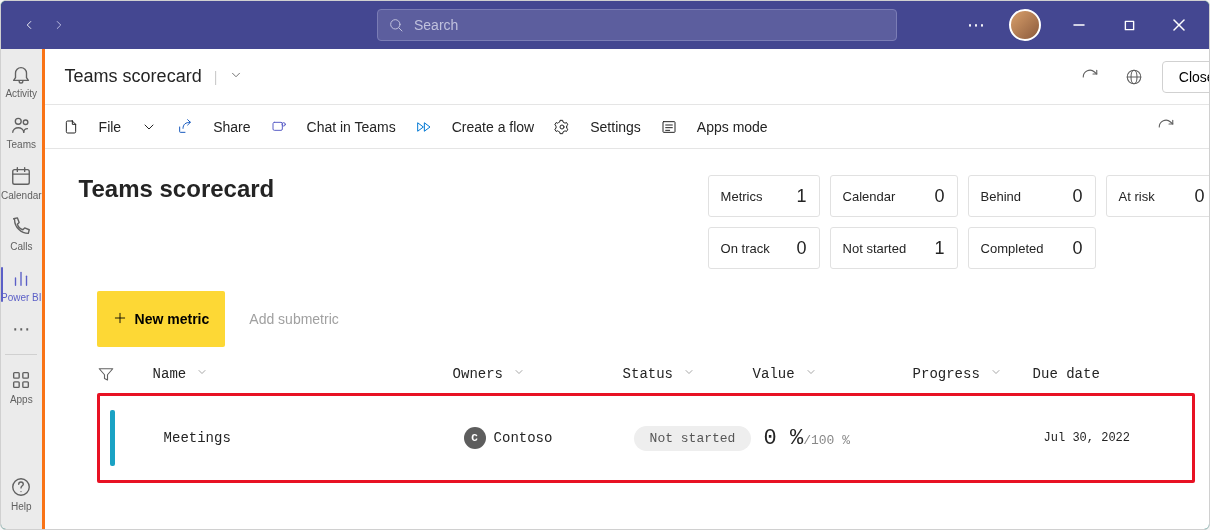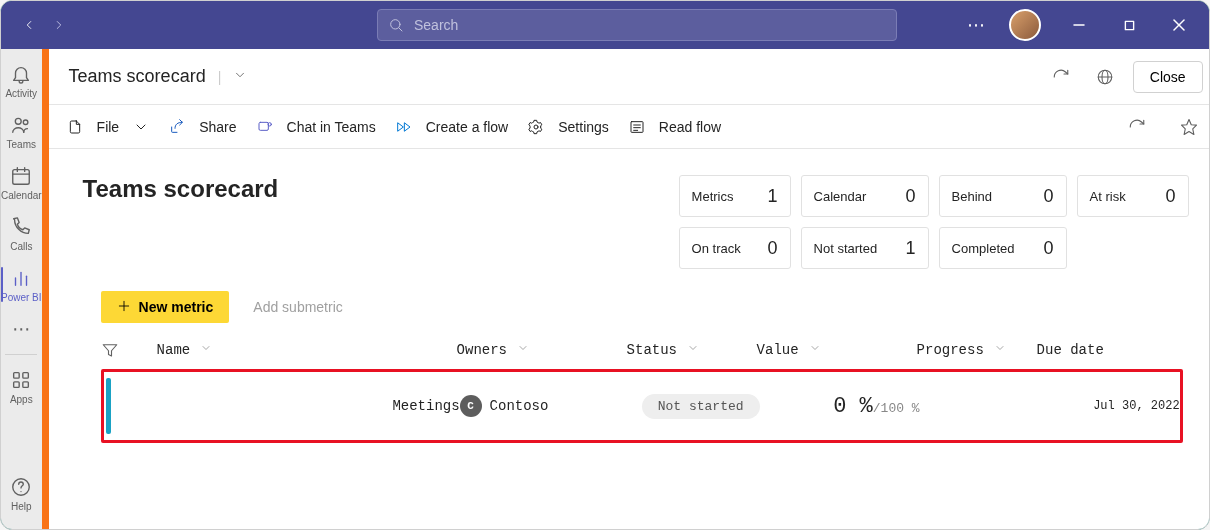--- a/index.html
+++ b/index.html
@@ -1,83 +1,83 @@
 <!DOCTYPE html>
 <html><head>
 <meta charset="utf-8">
 <style>
   * { box-sizing: border-box; }
   html, body { margin: 0; padding: 0; font-family: 'Segoe UI', -apple-system, BlinkMacSystemFont, sans-serif; font-size: 14px; color: #242424; background:#f5f5f5; }
-  .window { width:1210px; height:530px; background:#0f766e; position:relative; overflow:hidden; border-radius:12px; border:1px solid #d0d0d0;}
+  .window { width:1210px; height:530px; background:#0f766e; position:relative; overflow:hidden; border-radius:6px; border:1px solid #d0d0d0;}
   
   
   .titlebar { height:48px; background:#444791; display:flex; align-items:center; padding:0 8px; gap:4px;}
   .nav-arrows { display:flex; gap:2px; margin-left:6px;}
   .nav-btn { width:28px; height:28px; display:flex; align-items:center; justify-content:center; color:#c8c8e8; cursor:pointer; border-radius:4px;}
   .nav-btn.enabled { color:#fff;}
   .searchbox { flex:0 0 520px; margin-left:300px; height:32px; background:#5c5e9e; border:1px solid #7b7db5; border-radius:4px; display:flex; align-items:center; padding:0 10px; color:#c0c1dd;}
   .searchbox svg { width:16px; height:16px; margin-right:8px; stroke:#c0c1dd;}
   .searchbox input { background:transparent; border:none; outline:none; color:#fff; flex:1; font-size:14px;}
   .searchbox input::placeholder{color:#c0c1dd;}
   .title-spacer{flex:1;}
   .title-actions{display:flex; align-items:center; gap:6px;}
   .dots{color:#fff; font-size:18px; padding:0 8px; cursor:pointer;}
   .avatar{width:32px;height:32px;border-radius:50%;background:linear-gradient(135deg,#d9a06b 0%,#8b5a3c 100%);border:2px solid #fff;margin:0 10px;}
   .win-btn{width:44px;height:44px;display:flex;align-items:center;justify-content:center;color:#fff;cursor:pointer;}
   
   
   .body{display:flex;height:calc(100% - 48px);}
-  .rail{width:68px;background:#ebebeb;border-right:7px solid #f97316;display:flex;flex-direction:column;align-items:center;padding-top:6px;}
+  .rail{width:68px;background:#ebebeb;border-right:3px solid #f97316;display:flex;flex-direction:column;align-items:center;padding-top:6px;}
   .rail-item{width:100%;display:flex;flex-direction:column;align-items:center;padding:7px 0;cursor:pointer;color:#616161;gap:2px;position:relative;}
   .rail-item .ric{width:24px;height:24px;display:flex;align-items:center;justify-content:center;}
   .rail-item span{font-size:10px;}
   .rail-item.active{color:#5b5fc7;}
   .rail-item.active::before{content:"";position:absolute;left:0;top:8px;bottom:8px;width:2px;background:#5b5fc7;border-radius:2px;}
   .rail-sep{height:1px;width:32px;background:#d0d0d0;margin:6px 0;}
   .rail-bottom{margin-top:auto;margin-bottom:10px;display:flex;flex-direction:column;align-items:center;width:100%;justify-content:center;}
   
   
   .content{flex:1;display:flex;flex-direction:column;background:#fff;}
   .content-header{height:56px;border-bottom:1px solid #e5e5e5;display:flex;align-items:center;padding:0 20px;gap:12px;}
   .content-title{font-size:18px;font-weight:400;color:#242424;}
   .chev{color:#616161;}
   .ch-spacer{flex:1;}
   .ic-btn{width:32px;height:32px;display:flex;align-items:center;justify-content:center;color:#616161;cursor:pointer;border-radius:4px;}
   .close-btn{height:32px;padding:0 16px;border:1px solid #d1d1d1;background:#fff;border-radius:4px;cursor:pointer;font-size:14px;}
   
   
   .toolbar{height:44px;border-bottom:1px solid #e5e5e5;display:flex;align-items:center;padding:0 18px;gap:20px;color:#242424;}
-  .tb-item{display:flex;align-items:center;gap:14px;cursor:pointer;font-size:14px;}
+  .tb-item{display:flex;align-items:center;gap:20px;cursor:pointer;font-size:14px;}
   .tb-item svg{width:16px;height:16px;}
   .tb-spacer{flex:1;}
   
   
   .sc-head{display:flex;padding:26px 34px 10px 34px;align-items:flex-start;}
   .sc-left{flex:1;}
   .sc-title{font-size:24px;font-weight:600;margin:0 0 6px 0;}
   .sc-sub{font-size:14px;color:#605e5c;}
   .stat-grid{display:grid;grid-template-columns:repeat(4,auto);gap:10px 10px;}
   .stat-box{border:1px solid #e1e1e1;border-radius:3px;min-width:112px;height:42px;display:flex;align-items:center;justify-content:space-between;padding:0 12px;gap:20px;}
   .stat-box.wide{min-width:128px;}
   .stat-label{font-size:13px;color:#242424;}
   .stat-val{font-size:18px;font-weight:400;color:#242424;}
   
   
   .metrics-area{padding:12px 18px 0 18px;}
   .metric-actions{display:flex;gap:10px;margin-left:34px;margin-bottom:18px;}
-  .btn-yellow{display:flex;align-items:flex-start;gap:8px;background:#fdd835;border:none;padding:8px 16px;font-size:14px;font-weight:600;cursor:pointer;border-radius:2px;}
+  .btn-yellow{display:flex;align-items:flex-start;gap:8px;background:#fdd835;border:none;padding:20px 16px;font-size:14px;font-weight:600;cursor:pointer;border-radius:2px;}
   .btn-ghost{background:transparent;border:none;padding:8px 14px;font-size:14px;color:#a0a0a0;cursor:pointer;border-radius:2px;}
   
   .table{margin-left:34px;font-family:Liberation Mono, monospace;}
   .thead{display:grid;grid-template-columns:56px 300px 170px 130px 160px 120px 140px;align-items:center;column-gap:0;color:#242424;font-size:14px;margin-bottom:10px;}
   .th{display:flex;align-items:center;gap:10px;position:relative;}
   .th .sort{color:#8a8a8a;}
   .filter-icon{color:#616161;}
   
-  .row-wrap{border:3px solid #e81123;border-radius:2px;padding:0;position:relative;margin-right:22px;text-align:right;}
+  .row-wrap{border:3px solid #e81123;border-radius:2px;padding:8px;position:relative;margin-right:39px;}
   .row{display:grid;grid-template-columns:56px 300px 170px 130px 160px 120px 140px;align-items:center;height:68px;position:relative;}
   .row::before{content:"";position:absolute;left:2px;top:6px;bottom:6px;width:5px;background:#1aa2c4;border-radius:2px;}
   .owner{display:flex;align-items:center;gap:8px;}
   .owner-av{width:22px;height:22px;border-radius:50%;background:#5d5d5d;color:#fff;display:flex;align-items:center;justify-content:center;font-size:11px;font-weight:600;}
   .status-pill{display:inline-block;background:#eeeeee;color:#555;border-radius:14px;padding:5px 16px;font-size:13px;}
   .value-cell .big{font-size:22px;font-weight:400;}
   .value-cell .small{font-size:13px;color:#888;}
   .due{font-size:12px;color:#242424;}
   
   svg { fill:none; stroke:currentColor; stroke-width:1.5; stroke-linecap:round; stroke-linejoin:round;}
@@ -276,21 +276,21 @@
             </svg>
           <span>Settings</span>
         </div>
         <div class="tb-item">
           <svg viewBox="0 0 24 24">
               <rect x="3" y="4" width="18" height="16" rx="1"></rect>
               <line x1="7" y1="9" x2="17" y2="9"></line>
               <line x1="7" y1="13" x2="17" y2="13"></line>
               <line x1="7" y1="17" x2="13" y2="17"></line>
             </svg>
-          <span>Read flow</span>
+          <span>Apps mode</span>
         </div>
         <div class="tb-spacer"></div>
         <div class="ic-btn">
           <svg width="18" height="18" viewBox="0 0 24 24">
               <path d="M3 12a9 9 0 0115-6.7L21 8"></path>
               <polyline points="21 3 21 8 16 8"></polyline>
             </svg>
         </div>
         <div class="ic-btn">
           <svg width="18" height="18" viewBox="0 0 24 24">

